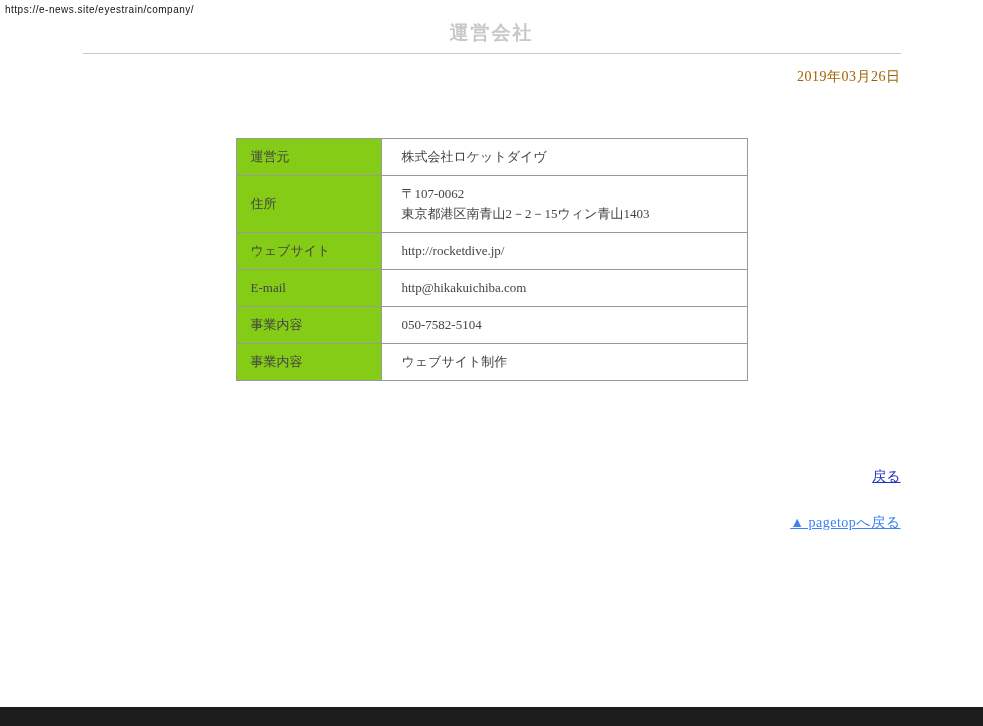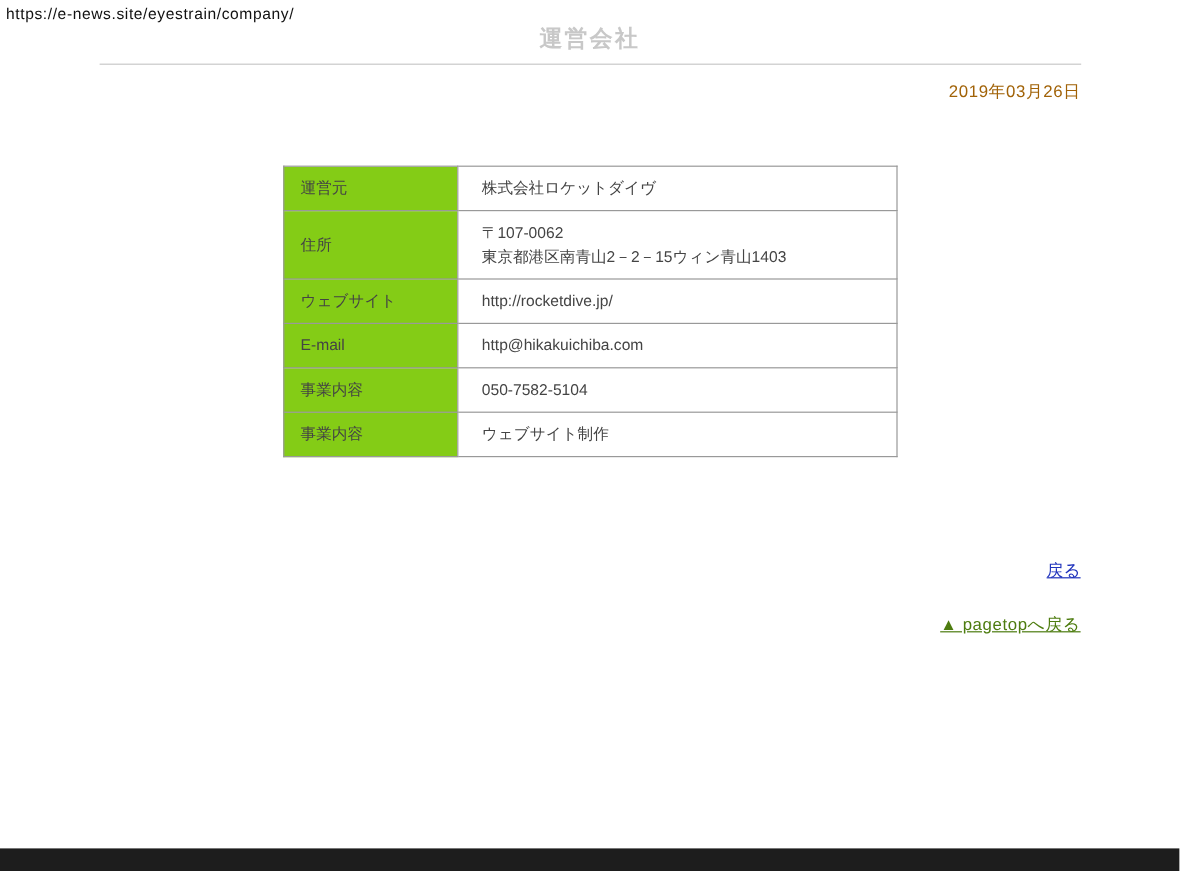--- a/index.html
+++ b/index.html
@@ -9,28 +9,29 @@
     font-family: "Liberation Sans", "DejaVu Sans", sans-serif;
   }
   body {
     width: 983px; height: 726px;
     position: relative;
     overflow: hidden;
   }
   .url-label {
     position: absolute;
     top: 4px; left: 5px;
-    font-size: 13px;
+    font-size: 10px;
     color: #111111;
     letter-spacing: 0.5px;
   }
   .container {
     width: 818px;
     margin: 0 auto;
     padding-top: 21px;
+    font-family: Liberation Serif, serif;
   }
   .page-title {
     margin: 0;
     text-align: center;
     font-size: 19px;
     font-weight: bold;
     color: #c8c8c8;
     letter-spacing: 2px;
     line-height: 24px;
   }
@@ -77,21 +78,21 @@
     font-size: 14px;
     color: #2134bd;
     text-decoration: underline;
   }
   .pagetop-wrap {
     margin-top: 27px;
     text-align: right;
   }
   .pagetop-link {
     font-size: 14px;
-    color: #4d7c0f;
+    color: #3b82f6;
     text-decoration: underline;
     letter-spacing: 0.5px;
     margin-left: 28px;
   }
   .footer-bar {
     position: absolute;
     left: 0; right: 0; bottom: 0;
     height: 19px;
     background: #1d1d1d;
   }

